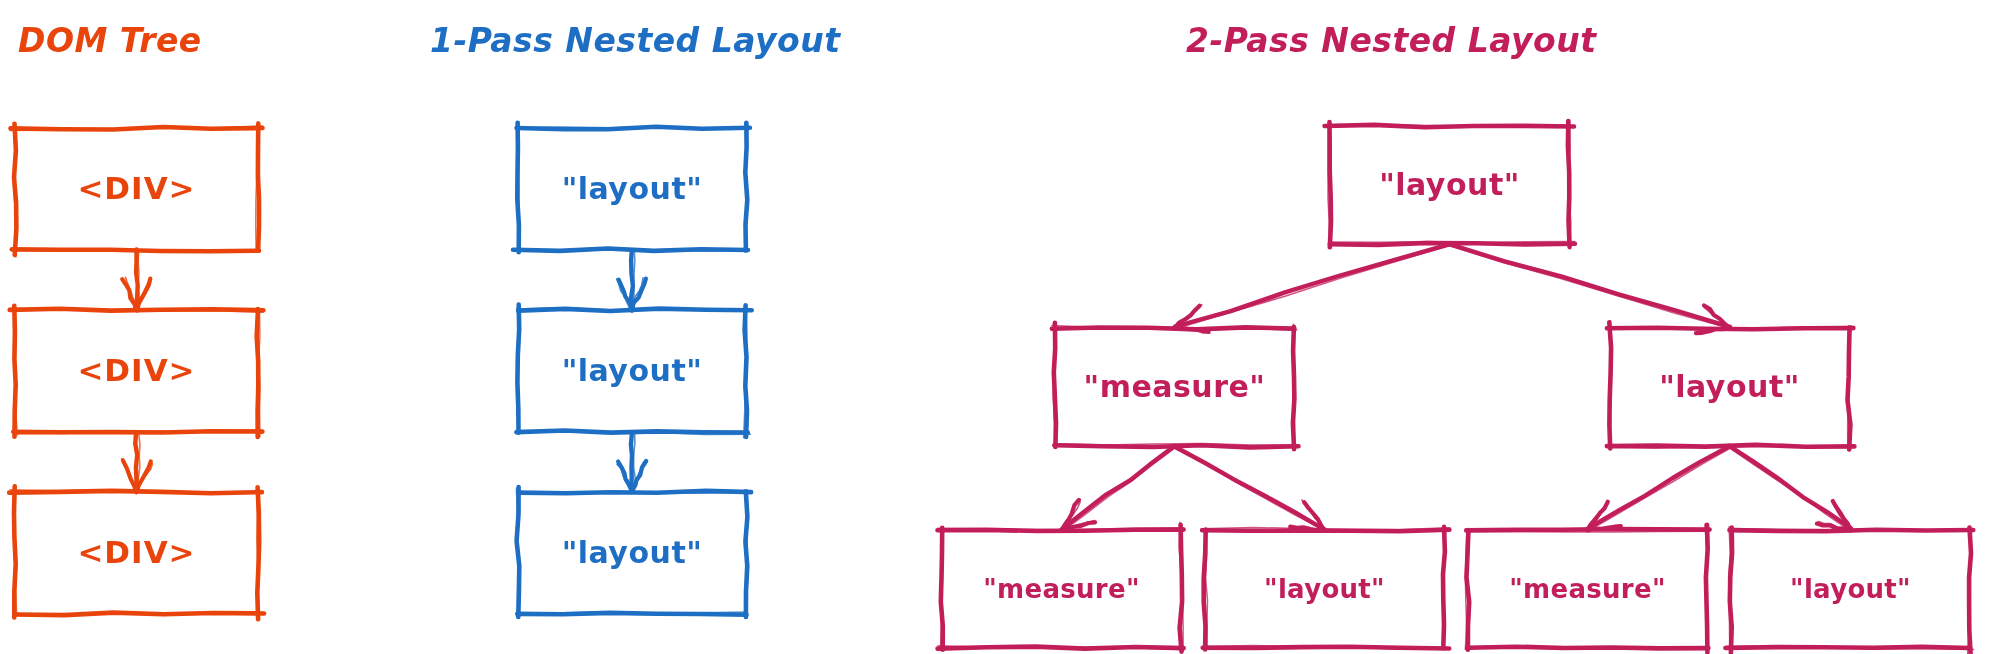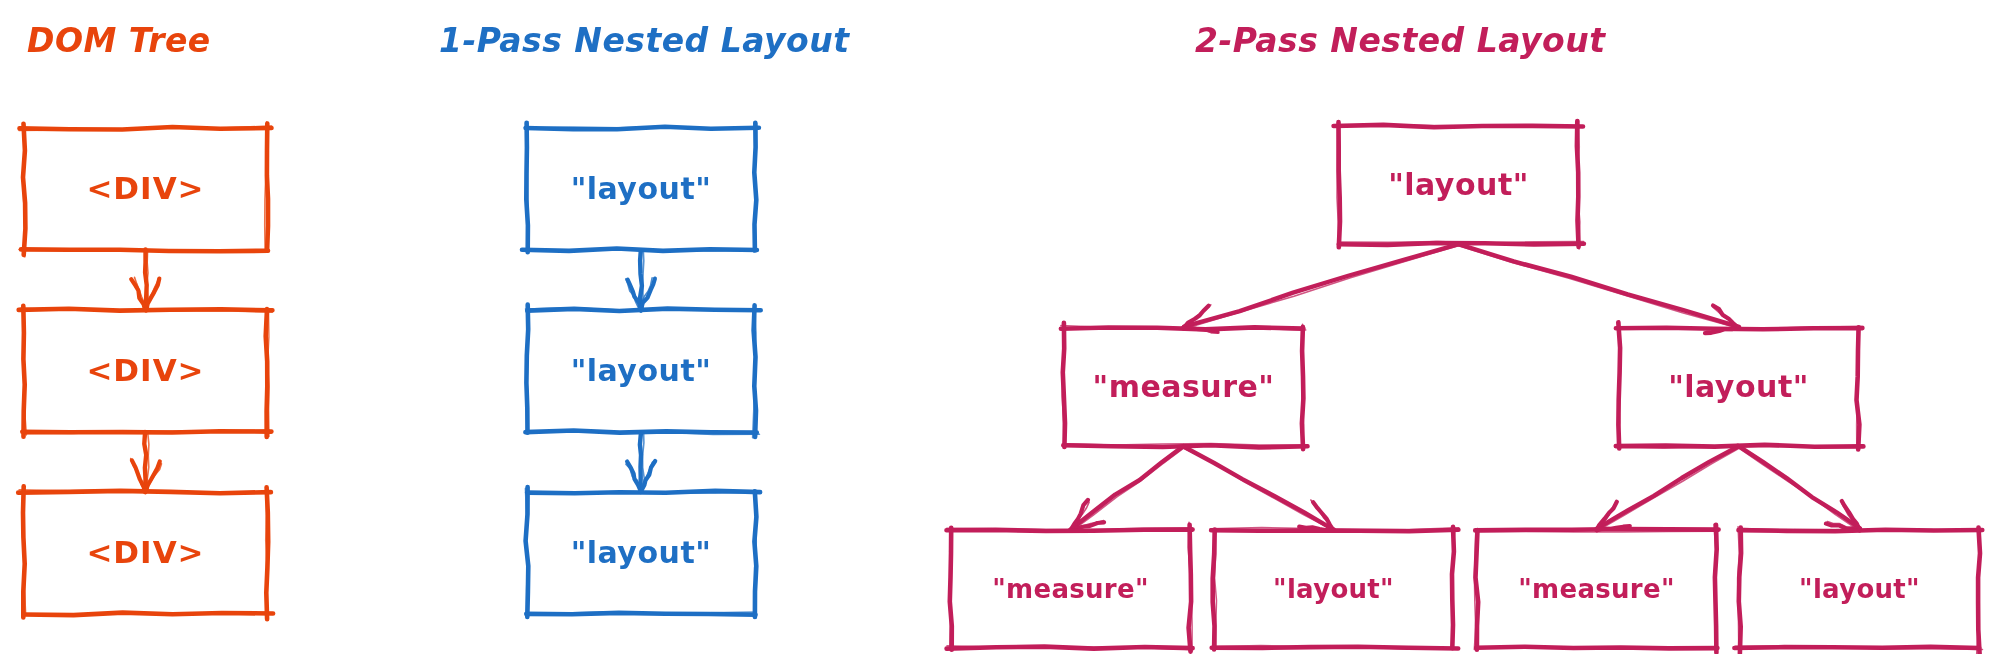--- a/index.html
+++ b/index.html
@@ -10,21 +10,21 @@
   body {
     width: 1999px;
     height: 654px;
     position: relative;
     overflow: hidden;
     font-family: "DejaVu Sans", sans-serif;
   }
 
   #diagram-root {
     position: absolute;
-    left: 9px;
+    left: 0;
     top: 0;
     width: 1696px;
     height: 654px;
   }
 
   svg.board {
     position: absolute;
     left: 0;
     top: 0;
     width: 1999px;

